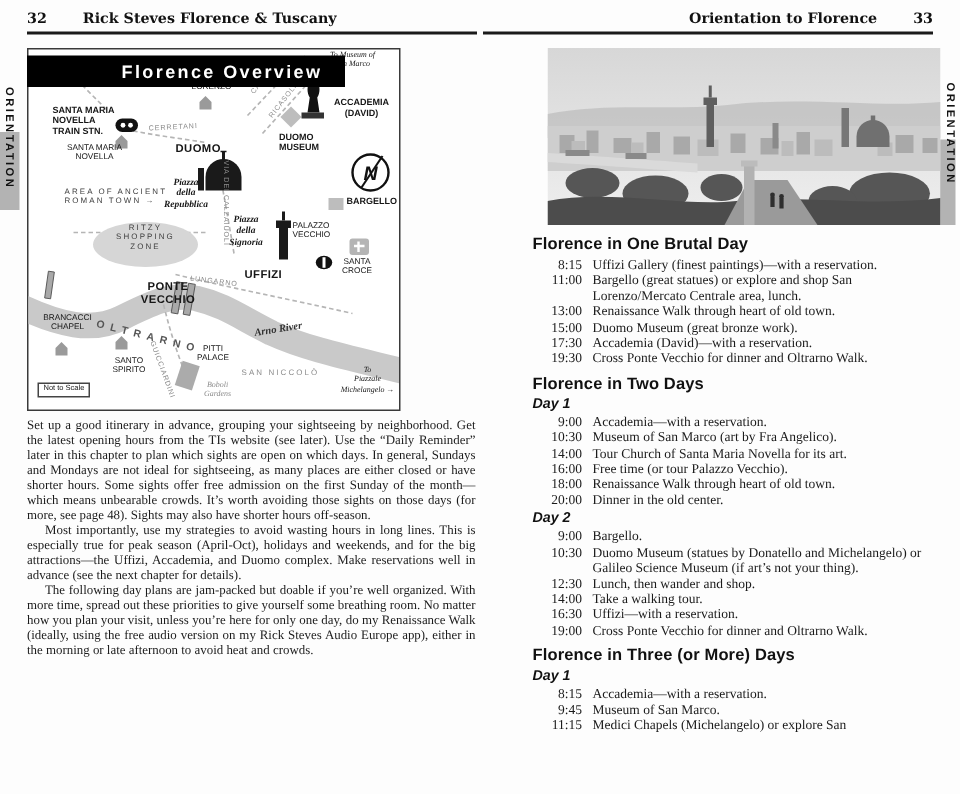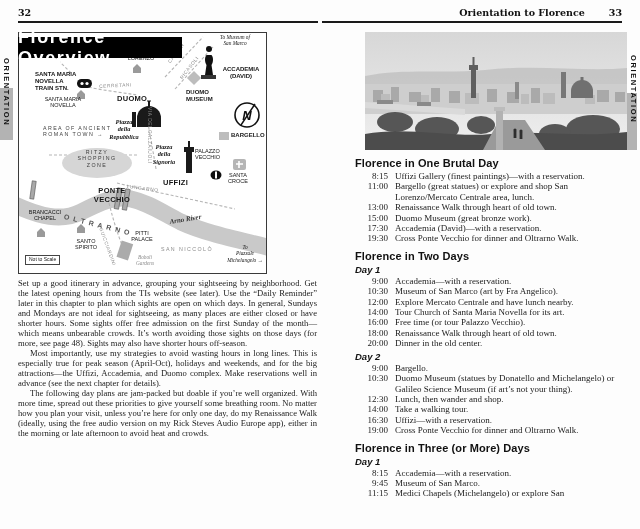--- a/index.html
+++ b/index.html
@@ -26,22 +26,22 @@
             font-family:"Liberation Sans",sans-serif;font-weight:bold;font-size:7.5px;
             letter-spacing:1.6px;color:#111;}
   .page.left .tab-text{left:2px;top:58px;height:160px;}
   .page.right .tab-text{right:2px;top:55px;height:160px;}
 
   
   .map{position:absolute;left:18px;top:32px;width:247px;height:240px;
        border:1px solid #3a3a3a;background:#fff;}
   .map-title{position:absolute;left:-1px;top:4px;width:164px;height:21px;background:#000;
              color:#fff;font-family:"Liberation Sans",sans-serif;font-weight:bold;
-             font-size:18px;letter-spacing:1.6px;display:flex;align-items:center;
-             justify-content:center;z-index:3;}
+             font-size:12px;letter-spacing:1.6px;display:flex;align-items:center;
+             justify-content:center;z-index:3;padding-left:48px;}
   .map svg{position:absolute;left:0;top:0;width:100%;height:100%;}
   .map-labels{position:absolute;left:0;top:0;width:100%;height:100%;z-index:2;}
   .mlabel{position:absolute;font-family:"Liberation Sans",sans-serif;font-size:5.5px;
           line-height:1.18;color:#161616;white-space:pre-line;transform-origin:top left;}
   .mlabel.c{text-align:center;}
   .mlabel.l{text-align:left;}
   .mlabel.b{font-weight:bold;font-size:6px;}
   .mlabel.big{font-weight:bold;font-size:7.5px;letter-spacing:.3px;}
   .mlabel.sm{font-size:5.5px;}
   .mlabel.it{font-family:"Liberation Serif",serif;font-style:italic;font-size:5.3px;}
@@ -72,20 +72,21 @@
   .sched-row{display:flex;font-size:9px;line-height:10.4px;}
   .sched-time{flex:0 0 33px;text-align:right;padding-right:7px;}
   .sched-desc{flex:1;}
 </style>
 </head>
 <body>
 
 <div class="page left">
   <div class="pg-header">
     <span>32</span>
+    <span>Rick Steves Florence &amp; Tuscany</span>
   </div>
   <div class="rule"></div>
 
   <div class="tab-block"></div>
   <div class="tab-text">ORIENTATION</div>
 
   <div class="map">
     <svg viewBox="0 0 247 240">
 
       <path d="M-4 172 C 20 183, 42 189, 62 179 C 80 170, 96 162, 112 166 C 130 170, 142 179, 162 189 C 186 200, 216 206, 252 215" fill="none" stroke="#c9c9c9" stroke-width="17" stroke-linecap="round"></path>
@@ -352,24 +353,20 @@
       <div>
           <div class="sched-row">
             <span class="sched-time">9:00</span>
             <span class="sched-desc">Accademia—with a reservation.</span>
           </div>
           <div class="sched-row">
             <span class="sched-time">10:30</span>
             <span class="sched-desc">Museum of San Marco (art by Fra Angelico).</span>
           </div>
           <div class="sched-row">
-            <span class="sched-time">12:00</span>
-            <span class="sched-desc">Explore Mercato Centrale and have lunch nearby.</span>
-          </div>
-          <div class="sched-row">
             <span class="sched-time">14:00</span>
             <span class="sched-desc">Tour Church of Santa Maria Novella for its art.</span>
           </div>
           <div class="sched-row">
             <span class="sched-time">16:00</span>
             <span class="sched-desc">Free time (or tour Palazzo Vecchio).</span>
           </div>
           <div class="sched-row">
             <span class="sched-time">18:00</span>
             <span class="sched-desc">Renaissance Walk through heart of old town.</span>

